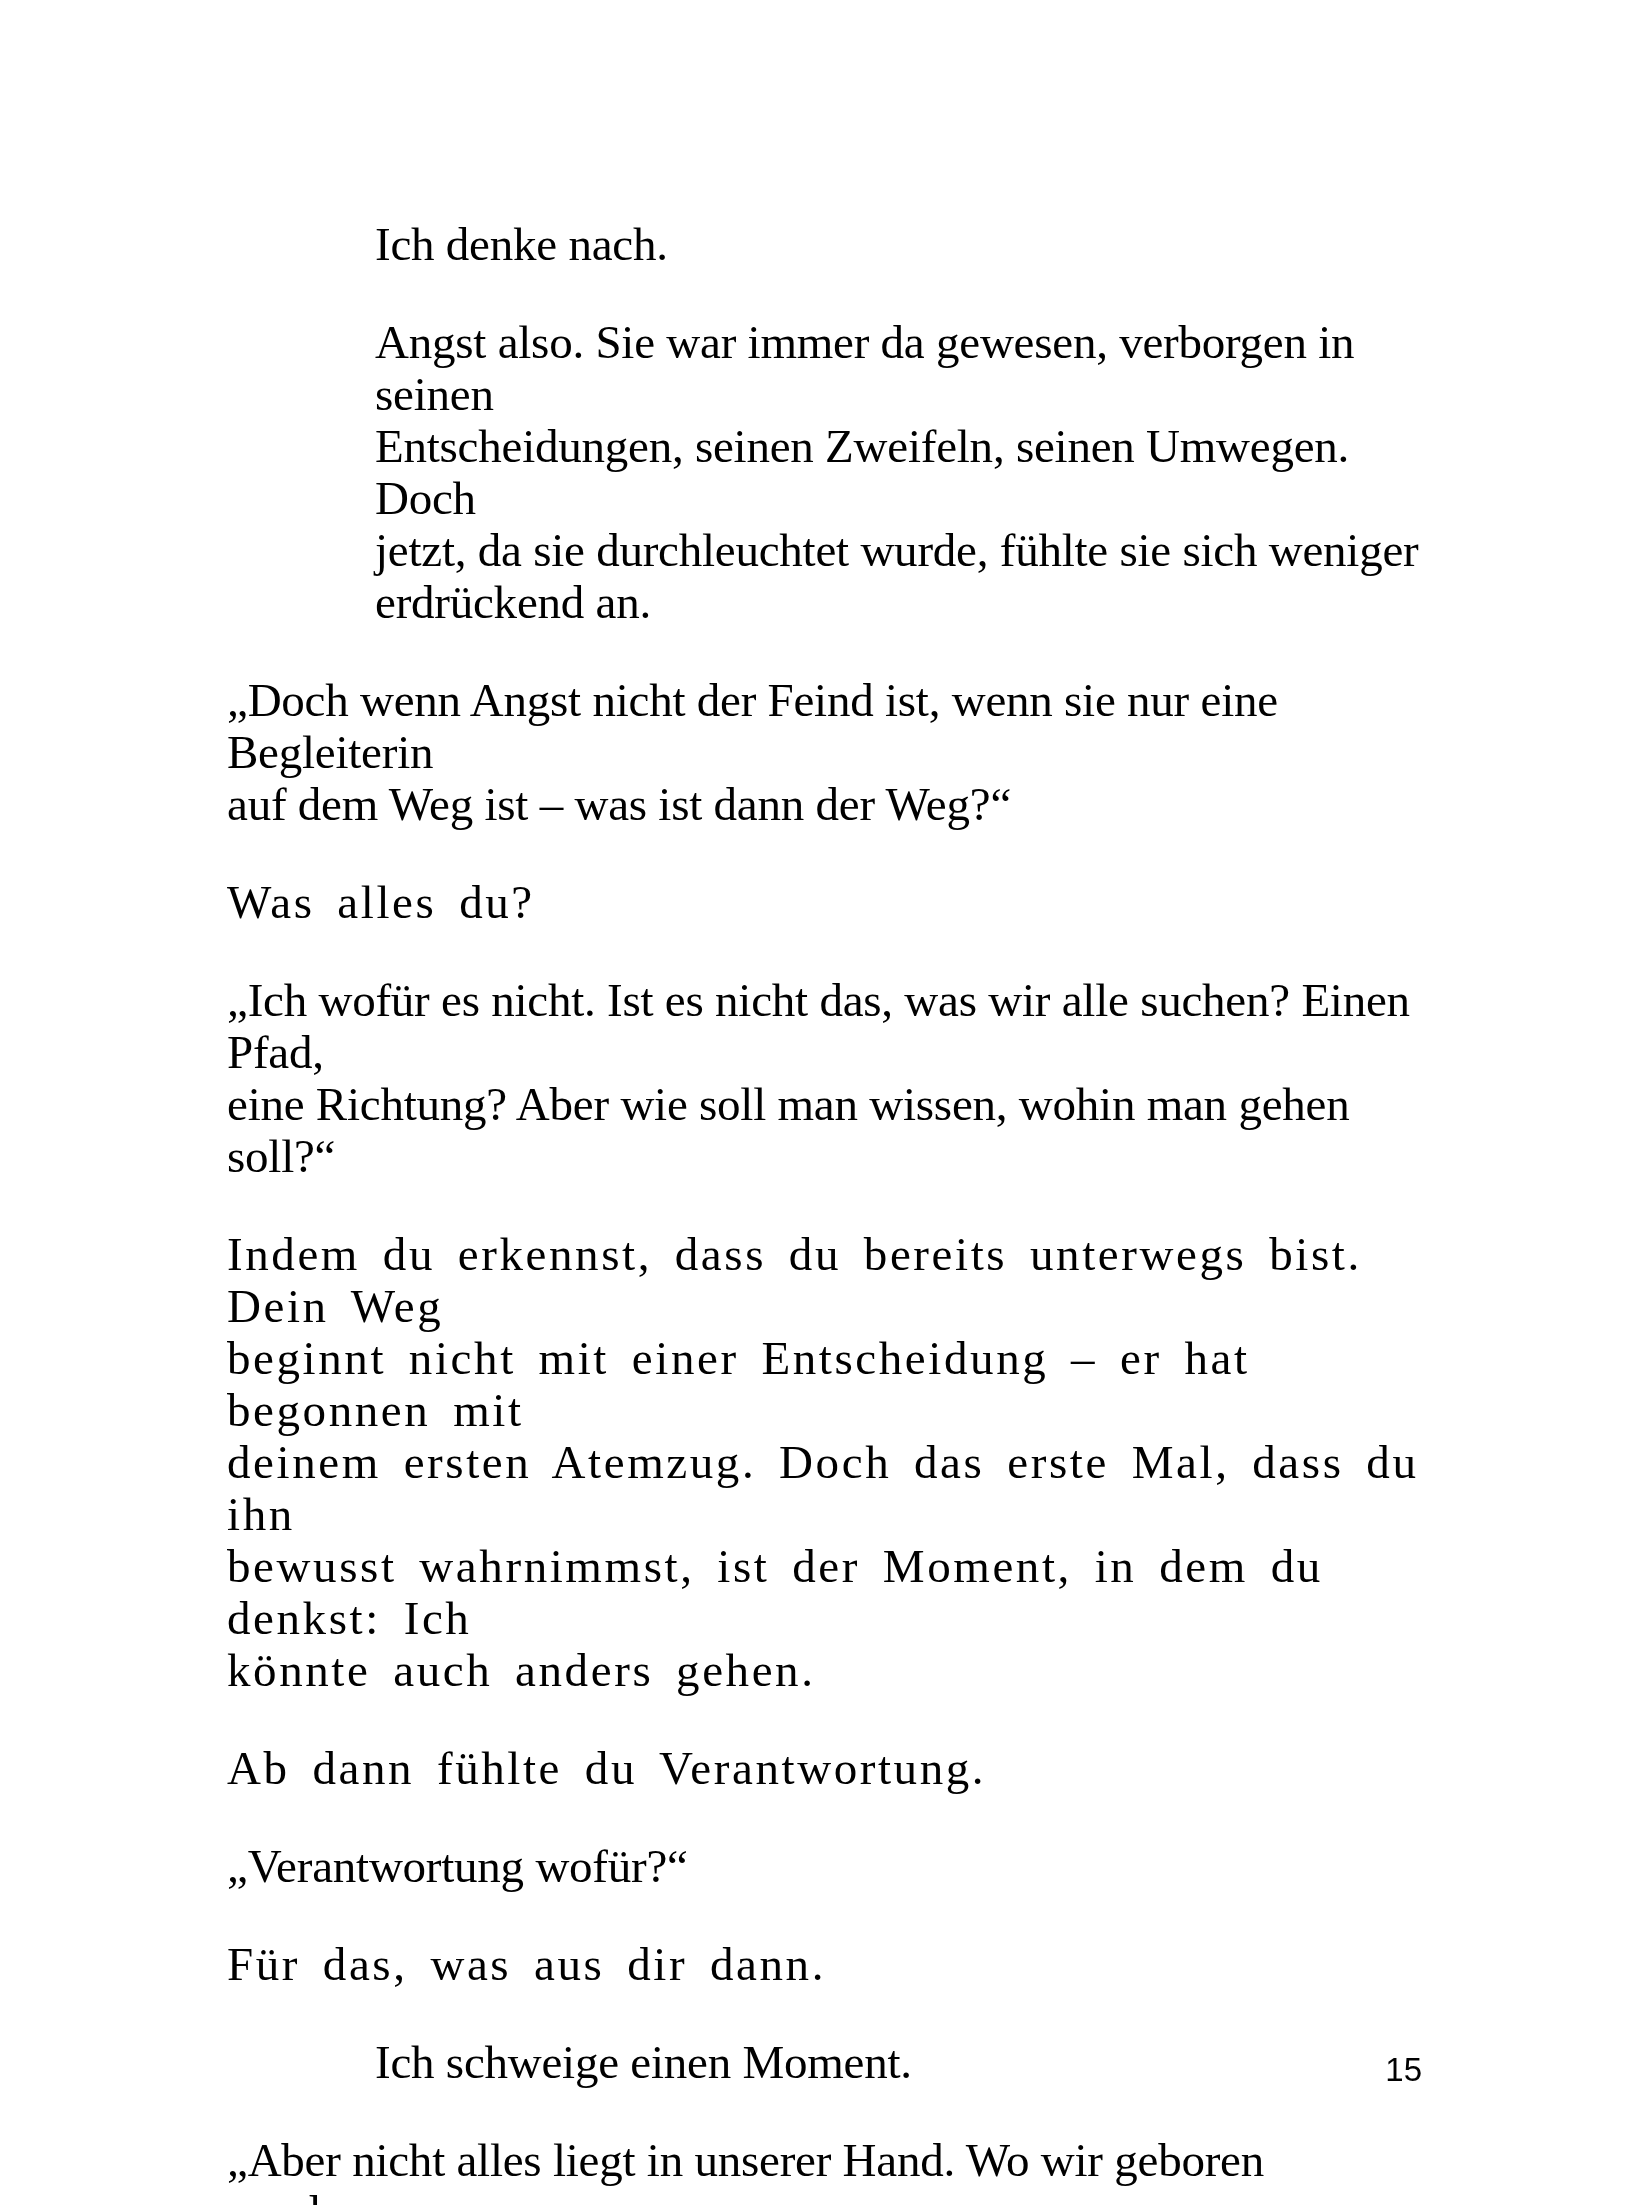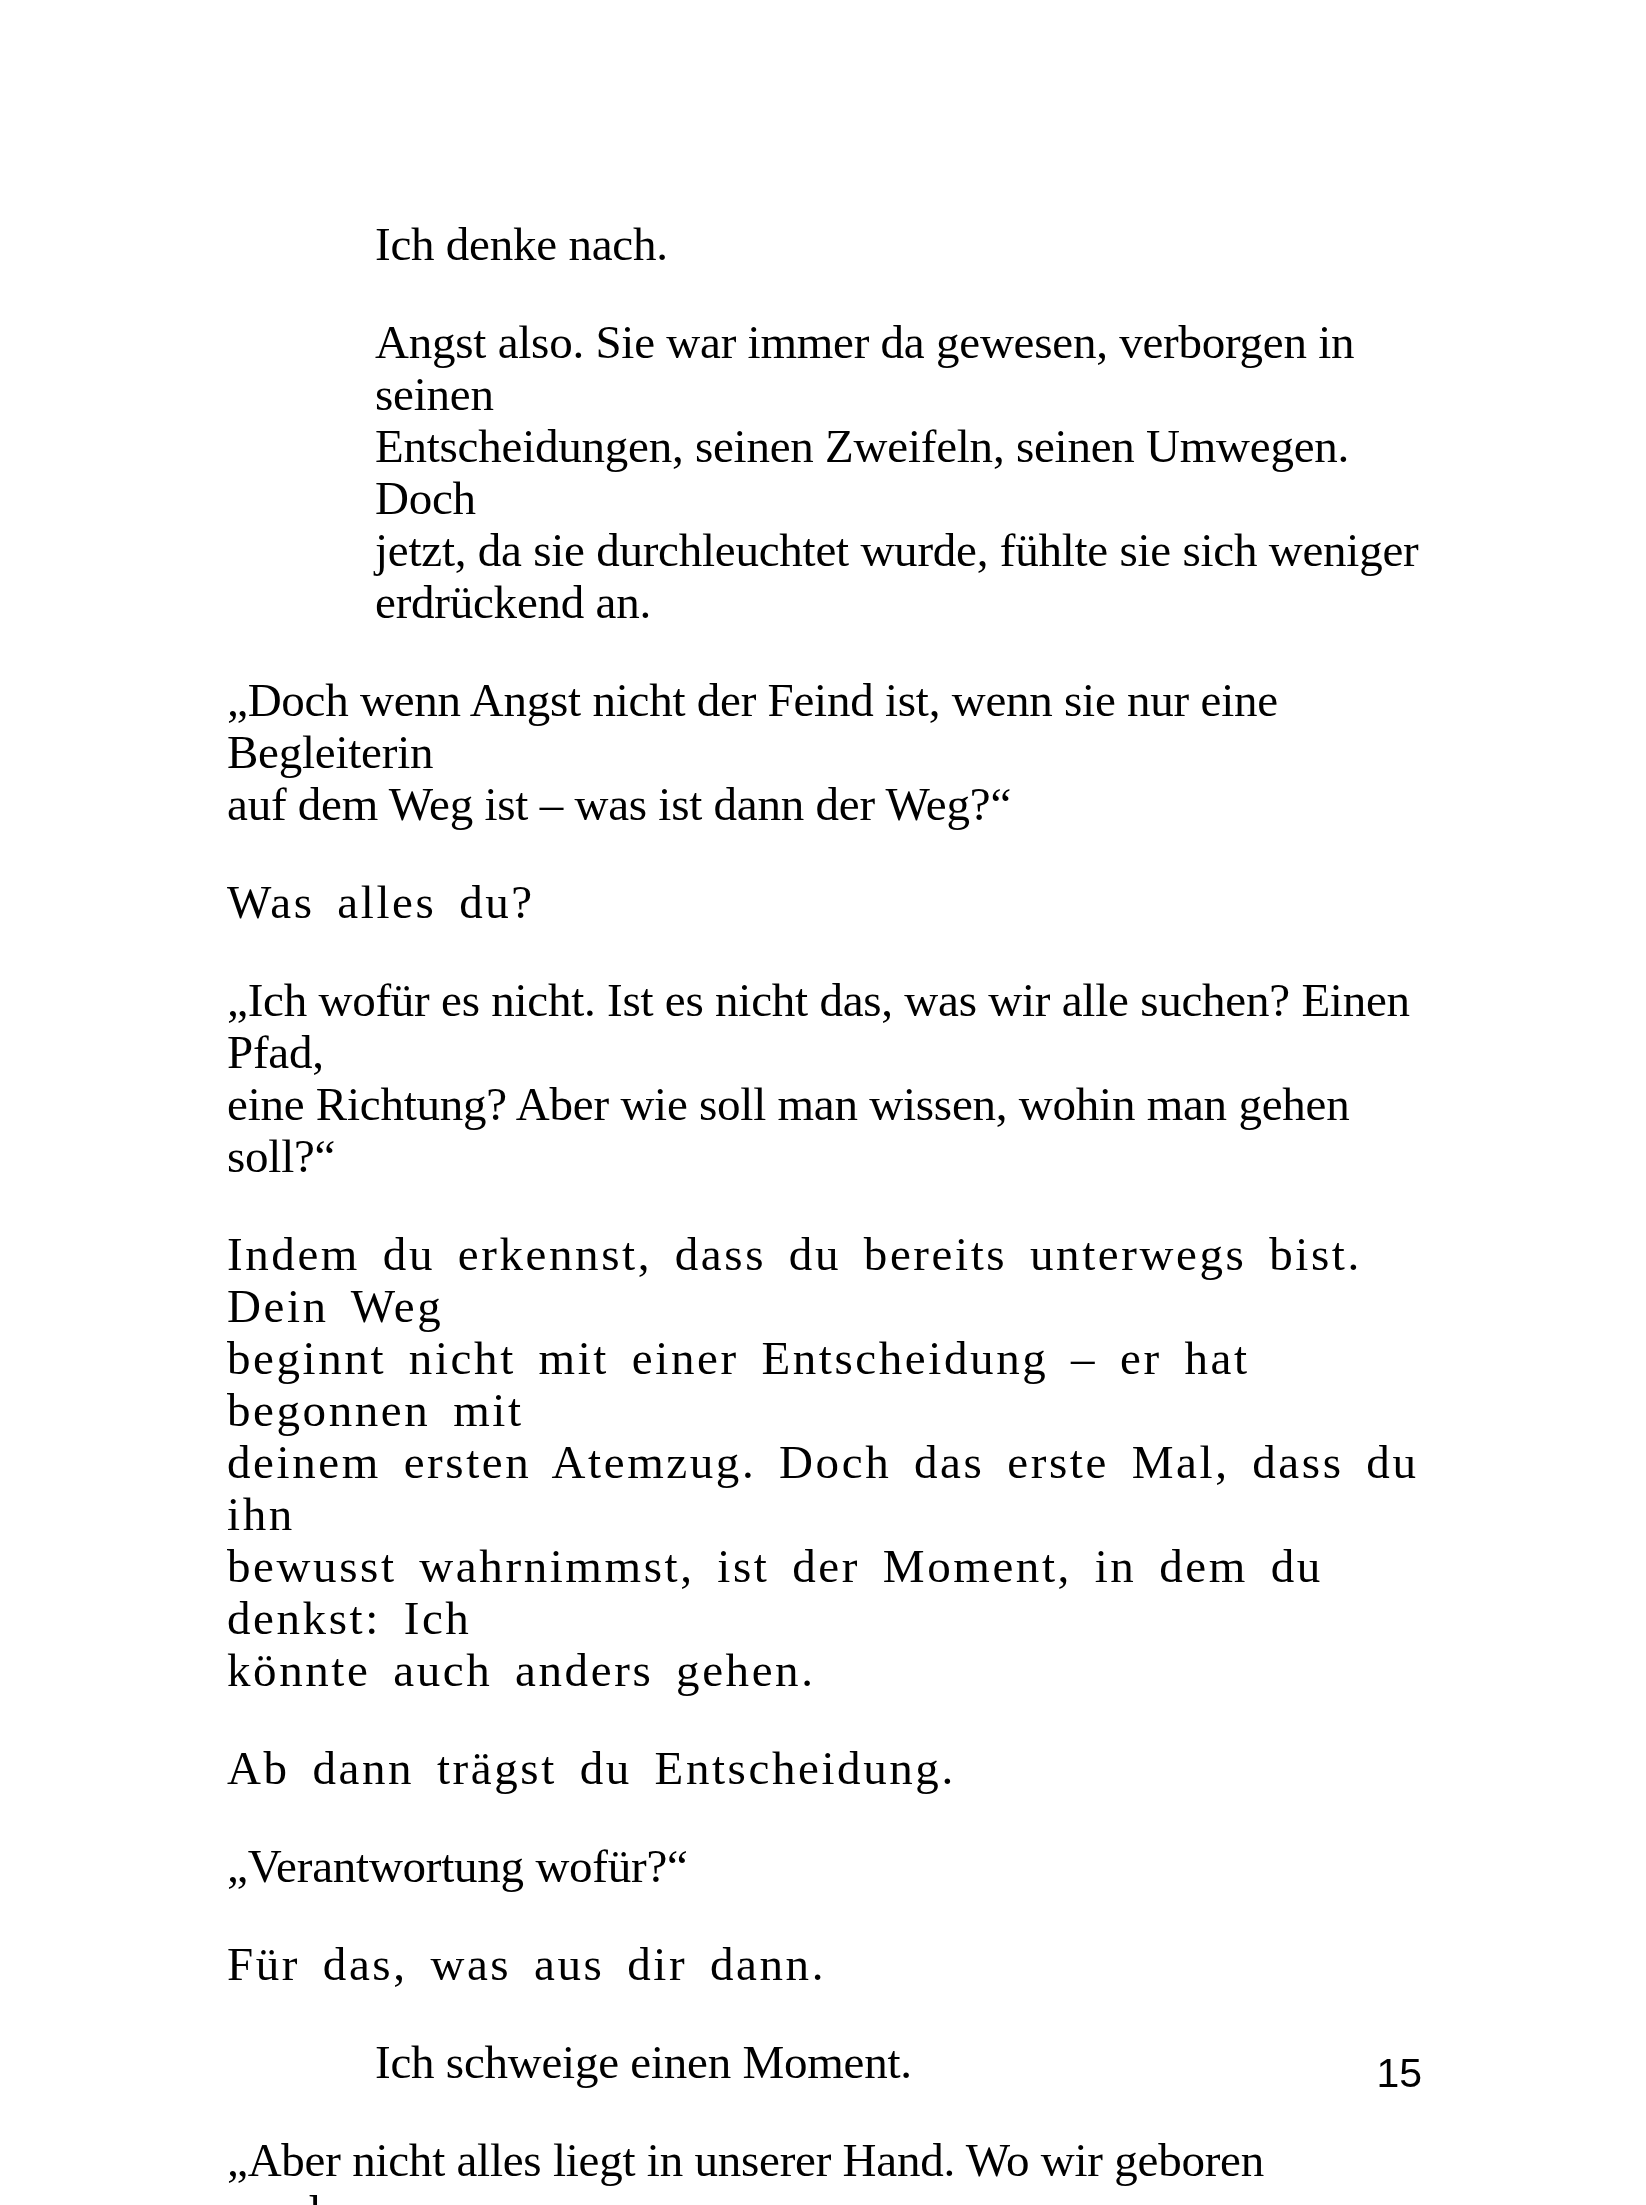--- a/index.html
+++ b/index.html
@@ -38,21 +38,21 @@
   }
   .page-number-row {
     position: absolute;
     left: 227px;
     top: 2053px;
     width: 1195px;
     text-align: right;
   }
   .page-number {
     font-family: "Liberation Sans", "DejaVu Sans", sans-serif;
-    font-size: 41px;
+    font-size: 33px;
     line-height: 1;
     color: #000000;
   }
 </style>
 </head>
 <body>
 
 <div class="sheet">
   <main class="text-block">
 
@@ -64,21 +64,21 @@
       <p class="para">„Doch wenn Angst nicht der Feind ist, wenn sie nur eine Begleiterin
 auf dem Weg ist – was ist dann der Weg?“</p>
       <p class="para spaced">Was alles du?</p>
       <p class="para">„Ich wofür es nicht. Ist es nicht das, was wir alle suchen? Einen Pfad,
 eine Richtung? Aber wie soll man wissen, wohin man gehen soll?“</p>
       <p class="para spaced">Indem du erkennst, dass du bereits unterwegs bist. Dein Weg
 beginnt nicht mit einer Entscheidung – er hat begonnen mit
 deinem ersten Atemzug. Doch das erste Mal, dass du ihn
 bewusst wahrnimmst, ist der Moment, in dem du denkst: Ich
 könnte auch anders gehen.</p>
-      <p class="para spaced">Ab dann trägst du Entscheidung.</p>
+      <p class="para spaced">Ab dann fühlte du Verantwortung.</p>
       <p class="para">„Verantwortung wofür?“</p>
       <p class="para spaced">Für das, was aus dir dann.</p>
       <p class="para indent">Ich schweige einen Moment.</p>
       <p class="para">„Aber nicht alles liegt in unserer Hand. Wo wir geboren werden, wer
 unsere Eltern sind, was sie uns mitgeben – das alles bestimmt doch
 schon einen großen Teil dessen, wer wir sind.“</p>
     </main>
   <div class="page-number-row">
     <span class="page-number">15</span>
   </div>

